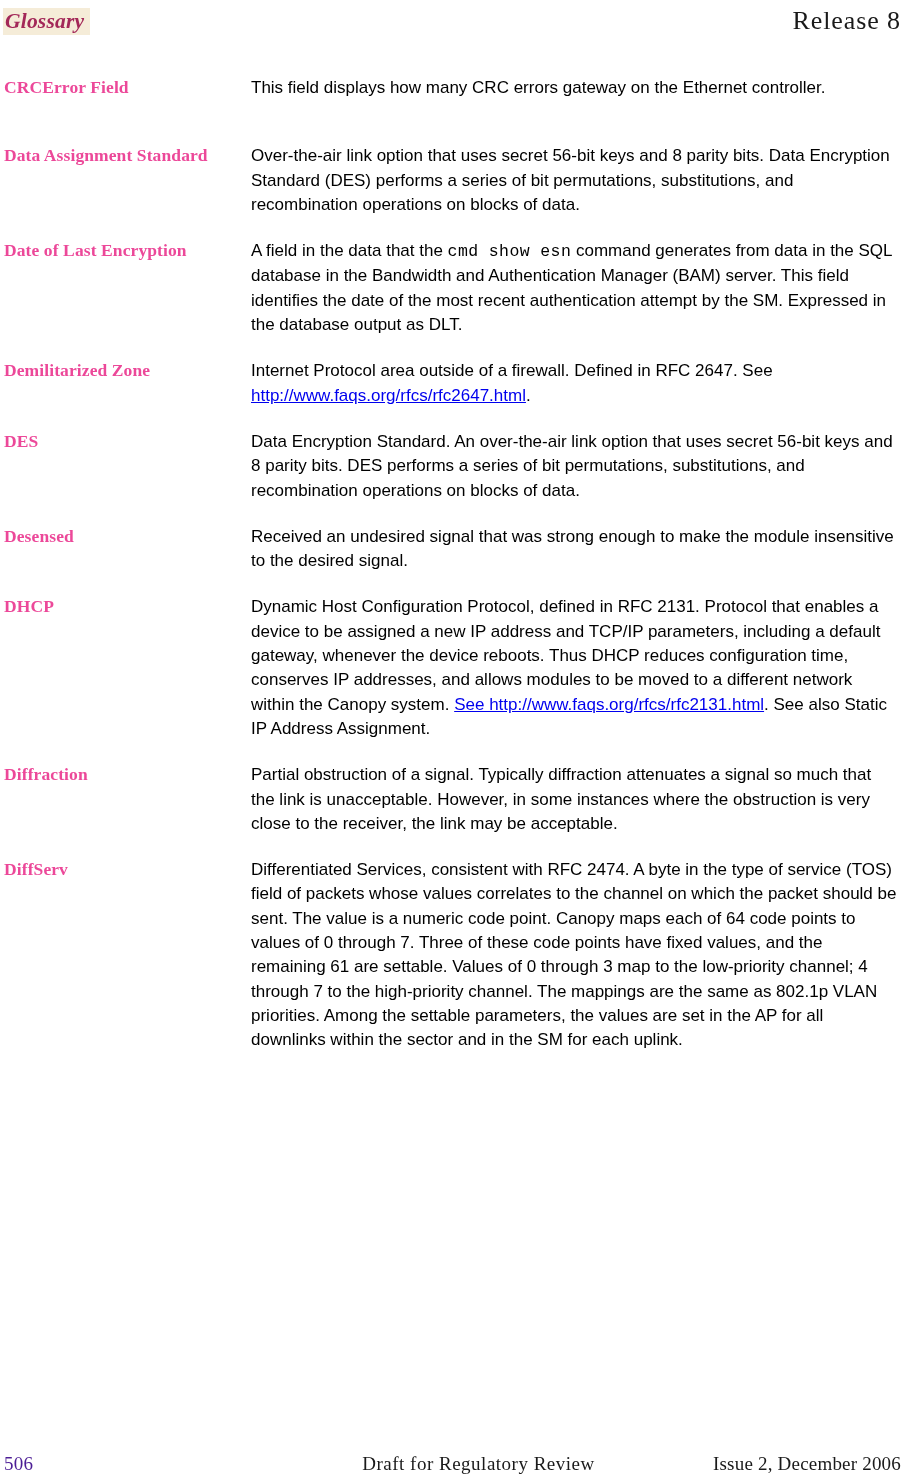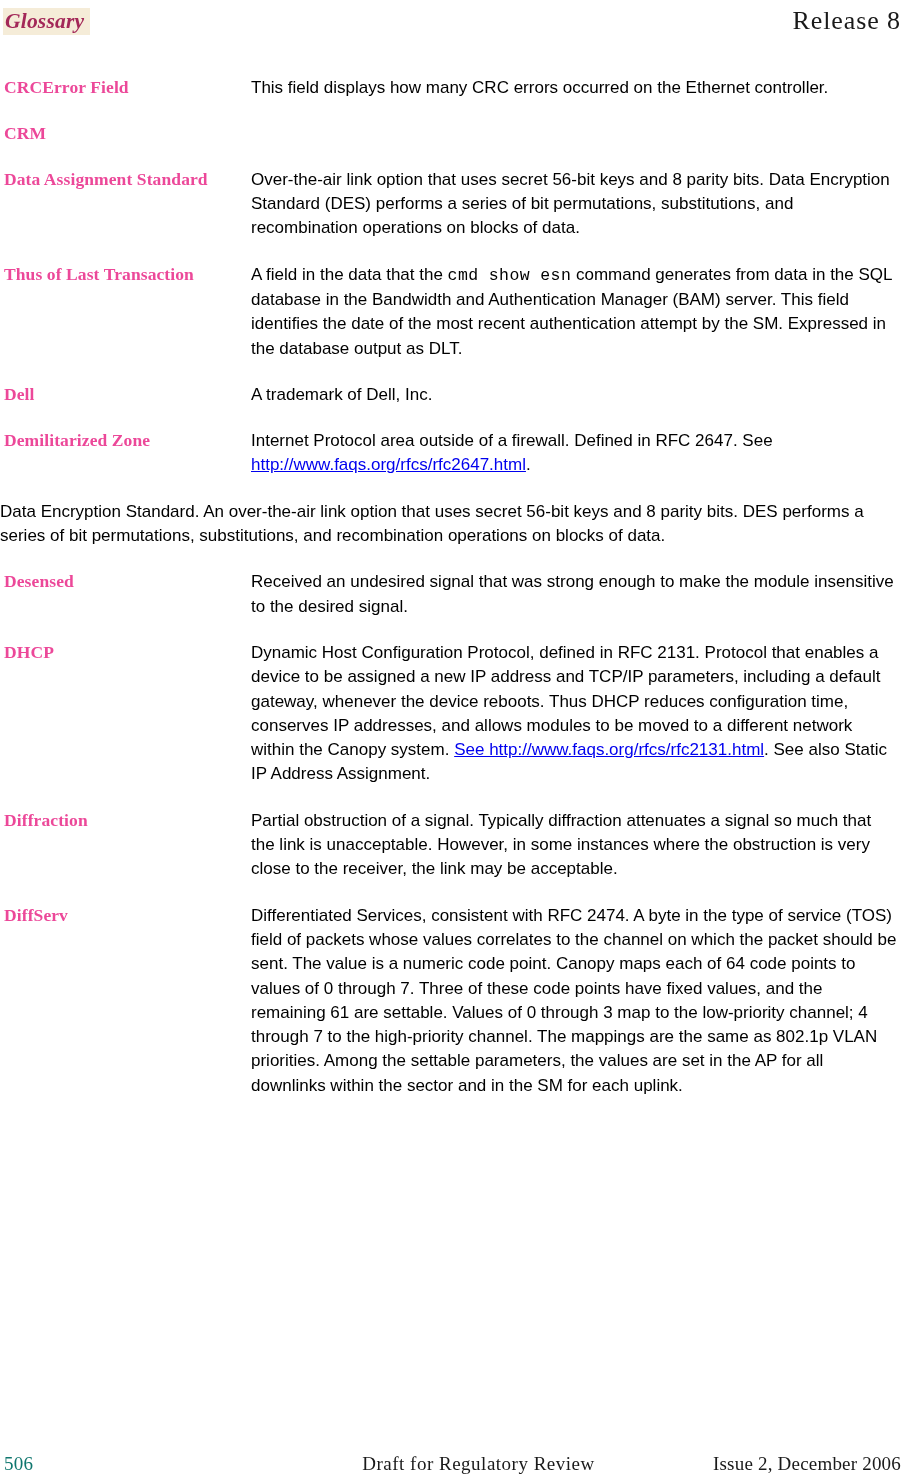--- a/index.html
+++ b/index.html
@@ -108,21 +108,21 @@
     width: 905px;
     height: 28px;
   }
   .footer-page-number {
     position: absolute;
     left: 4px;
     top: 0;
     font-family: "Liberation Serif", serif;
     font-size: 19px;
     letter-spacing: 0.3px;
-    color: #0f766e;
+    color: #4c1d95;
   }
   .footer-center {
     position: absolute;
     left: 0;
     top: 0;
     width: 905px;
     text-align: center;
     padding-left: 52px;
     box-sizing: border-box;
     font-family: "Liberation Serif", serif;
@@ -146,42 +146,38 @@
 <div class="page">
 
   <div class="running-header">
     <div class="header-chapter">Glossary</div>
     <div class="header-release">Release 8</div>
   </div>
 
   <div class="glossary">
       <div class="entry">
         <div class="entry-term">CRCError Field</div>
-        <div class="entry-def">This field displays how many CRC errors occurred on the Ethernet controller.</div>
-      </div>
-      <div class="entry">
-        <div class="entry-term">CRM</div>
+        <div class="entry-def">This field displays how many CRC errors gateway on the Ethernet controller.</div>
+      </div>
+      <div class="entry">
       </div>
       <div class="entry">
         <div class="entry-term">Data Assignment Standard</div>
         <div class="entry-def">Over-the-air link option that uses secret 56-bit keys and 8 parity bits. Data Encryption Standard (DES) performs a series of bit permutations, substitutions, and recombination operations on blocks of data.</div>
       </div>
       <div class="entry">
-        <div class="entry-term">Thus of Last Transaction</div>
+        <div class="entry-term">Date of Last Encryption</div>
         <div class="entry-def"><span>A field in the data that the </span><span class="code">cmd show esn</span><span> command generates from data in the SQL database in the Bandwidth and Authentication Manager (BAM) server. This field identifies the date of the most recent authentication attempt by the SM. Expressed in the database output as DLT.</span></div>
-      </div>
-      <div class="entry">
-        <div class="entry-term">Dell</div>
-        <div class="entry-def">A trademark of Dell, Inc.</div>
       </div>
       <div class="entry">
         <div class="entry-term">Demilitarized Zone</div>
         <div class="entry-def"><span>Internet Protocol area outside of a firewall. Defined in RFC 2647. See </span><a class="link" href="#">http://www.faqs.org/rfcs/rfc2647.html</a><span>.</span></div>
       </div>
       <div class="entry">
+        <div class="entry-term">DES</div>
         <div class="entry-def">Data Encryption Standard. An over-the-air link option that uses secret 56-bit keys and 8 parity bits. DES performs a series of bit permutations, substitutions, and recombination operations on blocks of data.</div>
       </div>
       <div class="entry">
         <div class="entry-term">Desensed</div>
         <div class="entry-def">Received an undesired signal that was strong enough to make the module insensitive to the desired signal.</div>
       </div>
       <div class="entry">
         <div class="entry-term">DHCP</div>
         <div class="entry-def"><span>Dynamic Host Configuration Protocol, defined in RFC 2131. Protocol that enables a device to be assigned a new IP address and TCP/IP parameters, including a default gateway, whenever the device reboots. Thus DHCP reduces configuration time, conserves IP addresses, and allows modules to be moved to a different network within the Canopy system. </span><a class="link" href="#">See http://www.faqs.org/rfcs/rfc2131.html</a><span>. See also Static IP Address Assignment.</span></div>
       </div>

